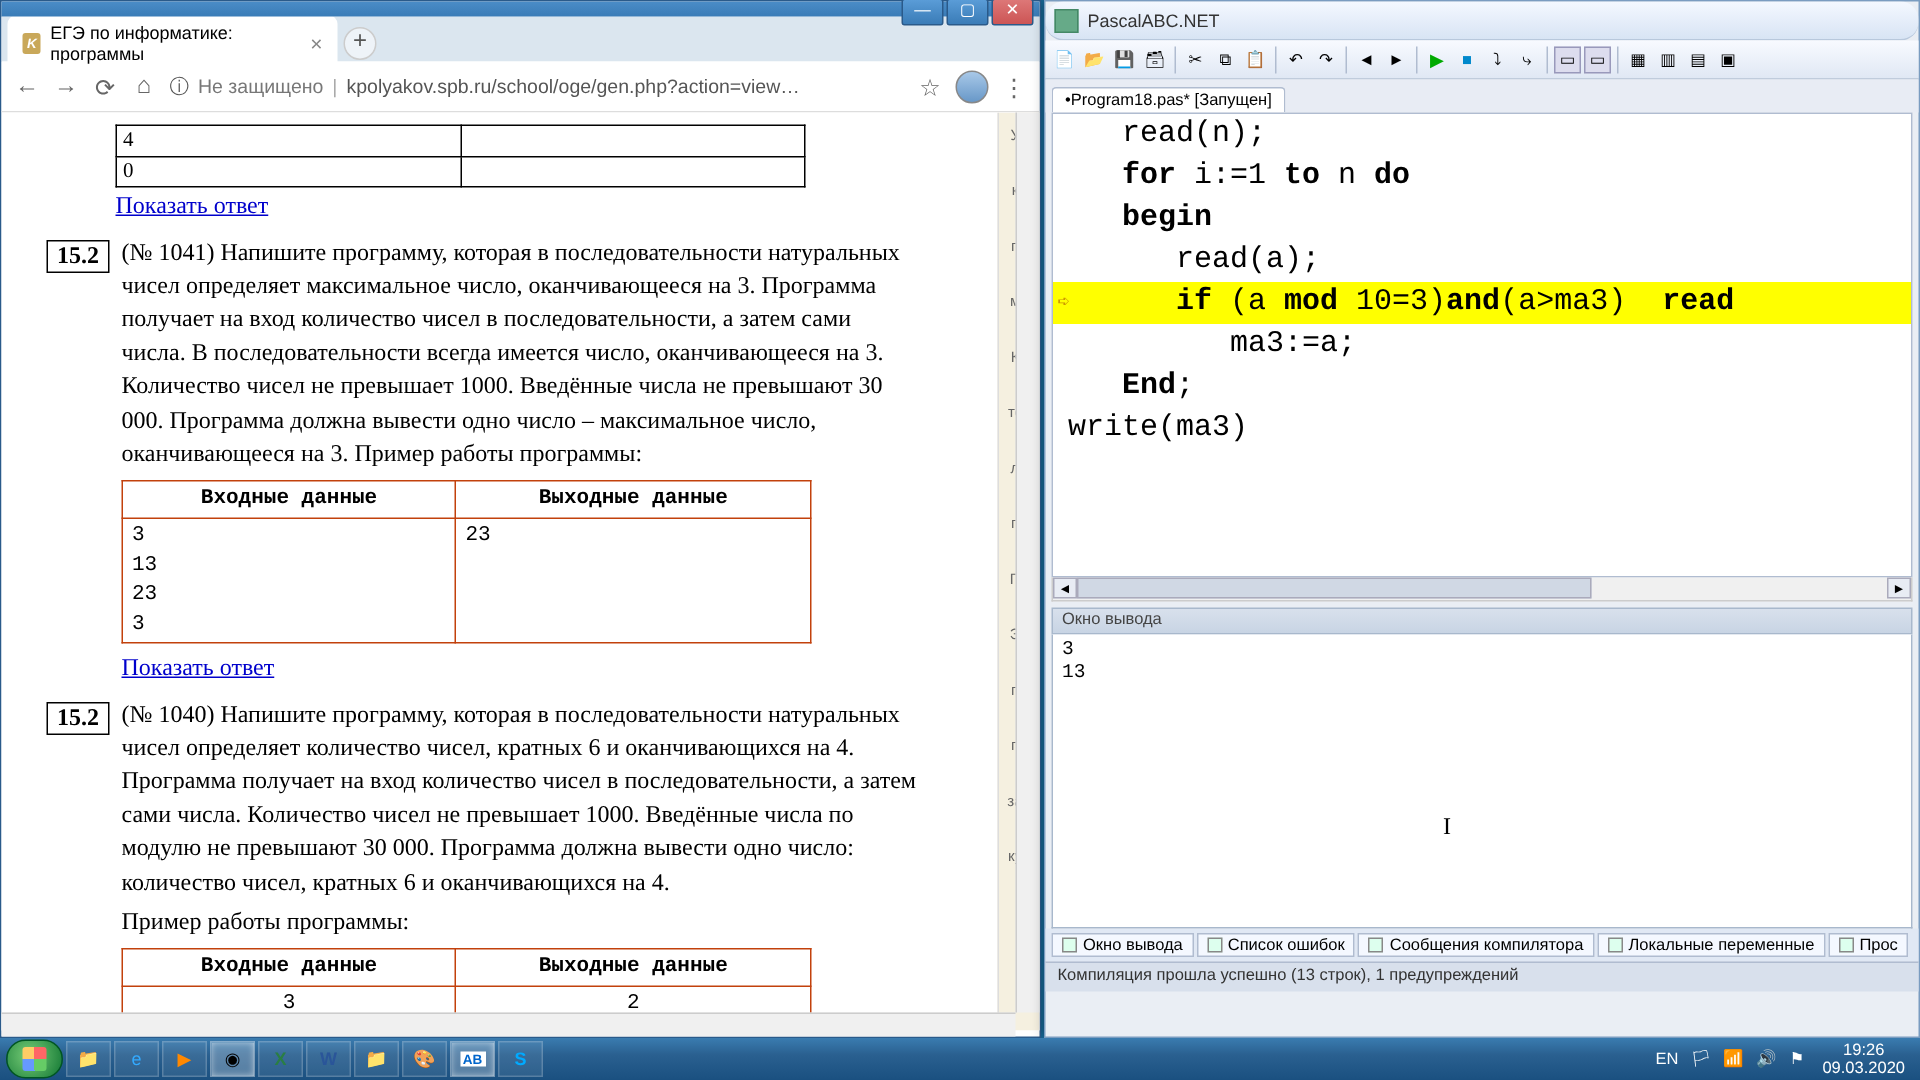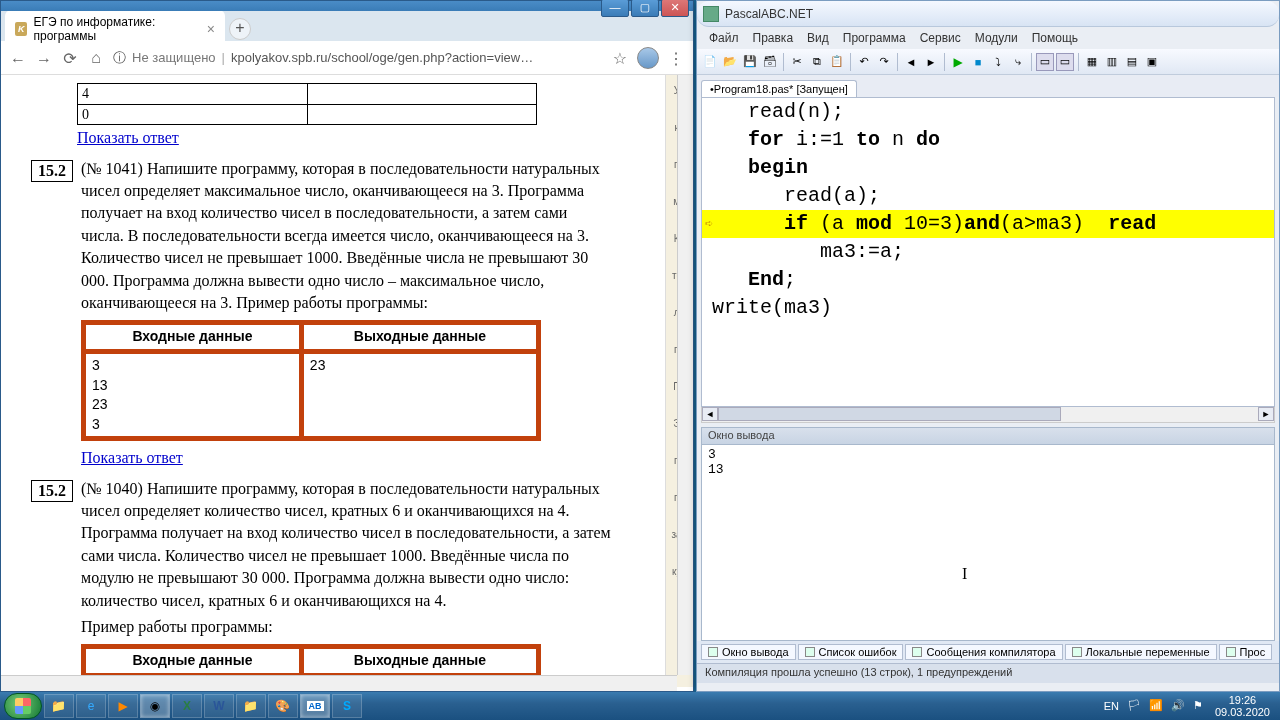--- a/index.html
+++ b/index.html
@@ -25,21 +25,21 @@
 .page { height: 612px; overflow: hidden; background: #fff; position:relative; }
 .page-inner { padding: 0 10px 0 30px; }
 .sidebar-hint { position:absolute; right:0; top:0; width:28px; height:100%; background:#f5f0e0; border-left:1px solid #ddd; font-size:10px; color:#666; padding:4px 2px; writing-mode: horizontal-tb; overflow:hidden;}
 .sidebar-hint .hint-line{ padding: 6px 0 20px; text-align:center; }
 
 .task { display: flex; gap: 8px; margin: 8px 0; font-family: "Times New Roman", serif; font-size: 16px; color:#000; }
 .task-num { border: 1px solid #000; padding: 1px 6px; font-weight: bold; height: 22px; margin-top:2px; }
 .task-body { flex: 1; max-width: 530px; line-height:1.4; }
 .task-body p { margin-bottom: 4px; }
 .io-table { border-collapse: collapse; margin: 6px 0; width: 460px; }
-.io-table th, .io-table td { border: 5px solid #c2410c; padding: 2px 6px; font-size: 14px; font-family:Liberation Sans, sans-serif; vertical-align:top; text-align:left; }
+.io-table th, .io-table td { border: 1px solid #c2410c; padding: 2px 6px; font-size: 14px; font-family:Liberation Mono, monospace; vertical-align:top; text-align:left; }
 .io-table th { font-weight: bold; text-align:center; }
 .show-answer { color: #00c; text-decoration: underline; font-family:"Times New Roman",serif; font-size:16px; }
 .small-table { border-collapse: collapse; width:460px; margin-bottom:2px; }
 .small-table td { border:1px solid #000; padding:0 4px; font-size:14px; font-family:"Times New Roman",serif; }
 .browser-scroll { position:absolute; bottom:0; left:0; right:16px; height:16px; background:#f0f0f0; border-top:1px solid #ccc; }
 .browser-vscroll { position:absolute; right:0; top:74px; bottom:16px; width:16px; background:#f0f0f0; border-left:1px solid #ccc; }
 
 
 .ide { position: absolute; left: 696px; top: 0; width: 584px; height: 692px; background: #eaeef4; border:1px solid #7a9cc0; box-shadow: 0 0 8px rgba(0,0,0,.3); }
 .ide-title { height: 26px; background: linear-gradient(#f4f8ff,#d8e4f4); display:flex; align-items:center; padding:0 6px; font-size:12px; color:#333; border-bottom:1px solid #b8c8dc;border-radius:12px;}
@@ -202,29 +202,20 @@
   </div>
   <div class="browser-scroll"></div>
   <div class="browser-vscroll"></div>
 </div>
 
 <div class="ide">
   <div class="ide-title">
     <span class="ide-icon"></span>
     <span>PascalABC.NET</span>
   </div>
-  <div class="ide-menu" id="ide-menu">
-      <span>Файл</span>
-      <span>Правка</span>
-      <span>Вид</span>
-      <span>Программа</span>
-      <span>Сервис</span>
-      <span>Модули</span>
-      <span>Помощь</span>
-    </div>
   <div class="ide-toolbar">
     <span class="tb-btn">📄</span>
     <span class="tb-btn">📂</span>
     <span class="tb-btn">💾</span>
     <span class="tb-btn">🗃</span>
     <span class="tb-sep"></span>
     <span class="tb-btn">✂</span>
     <span class="tb-btn">⧉</span>
     <span class="tb-btn">📋</span>
     <span class="tb-sep"></span>

